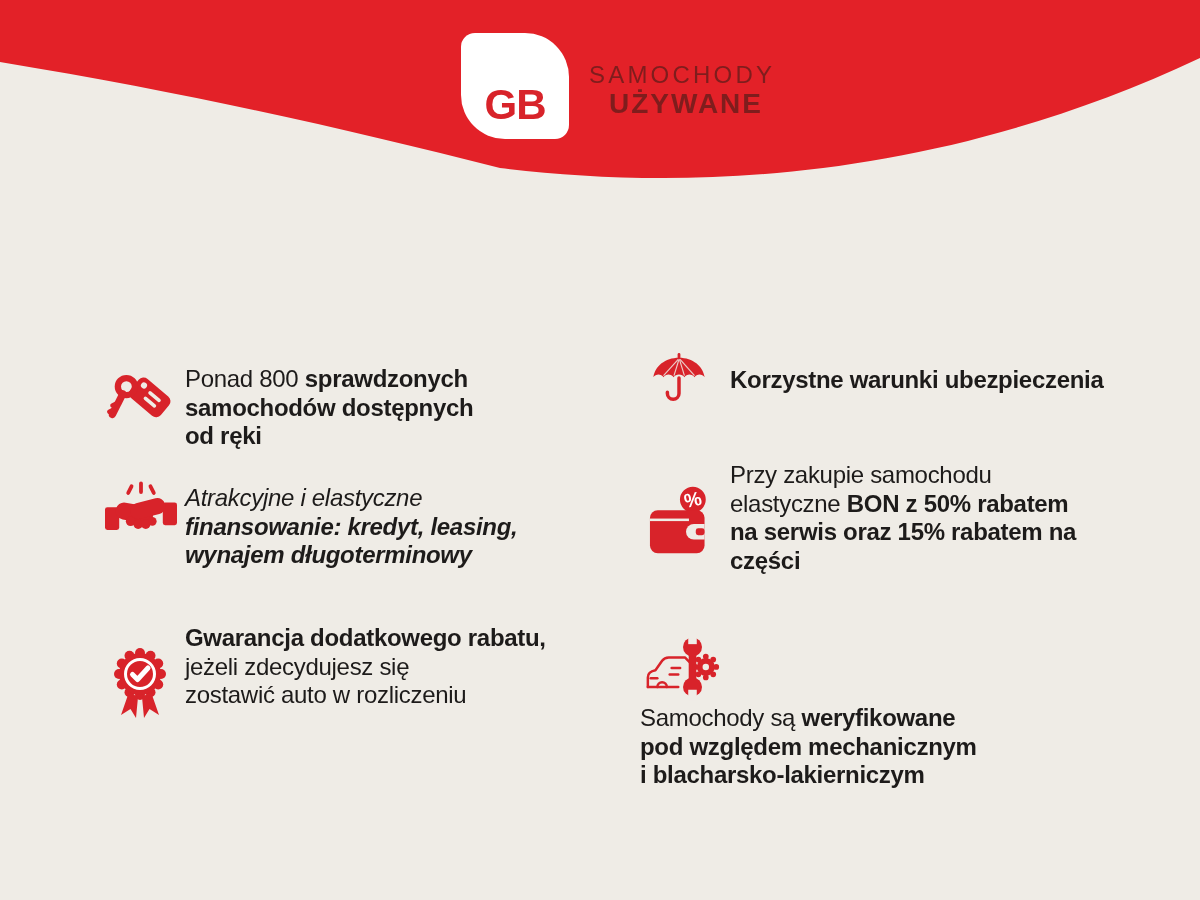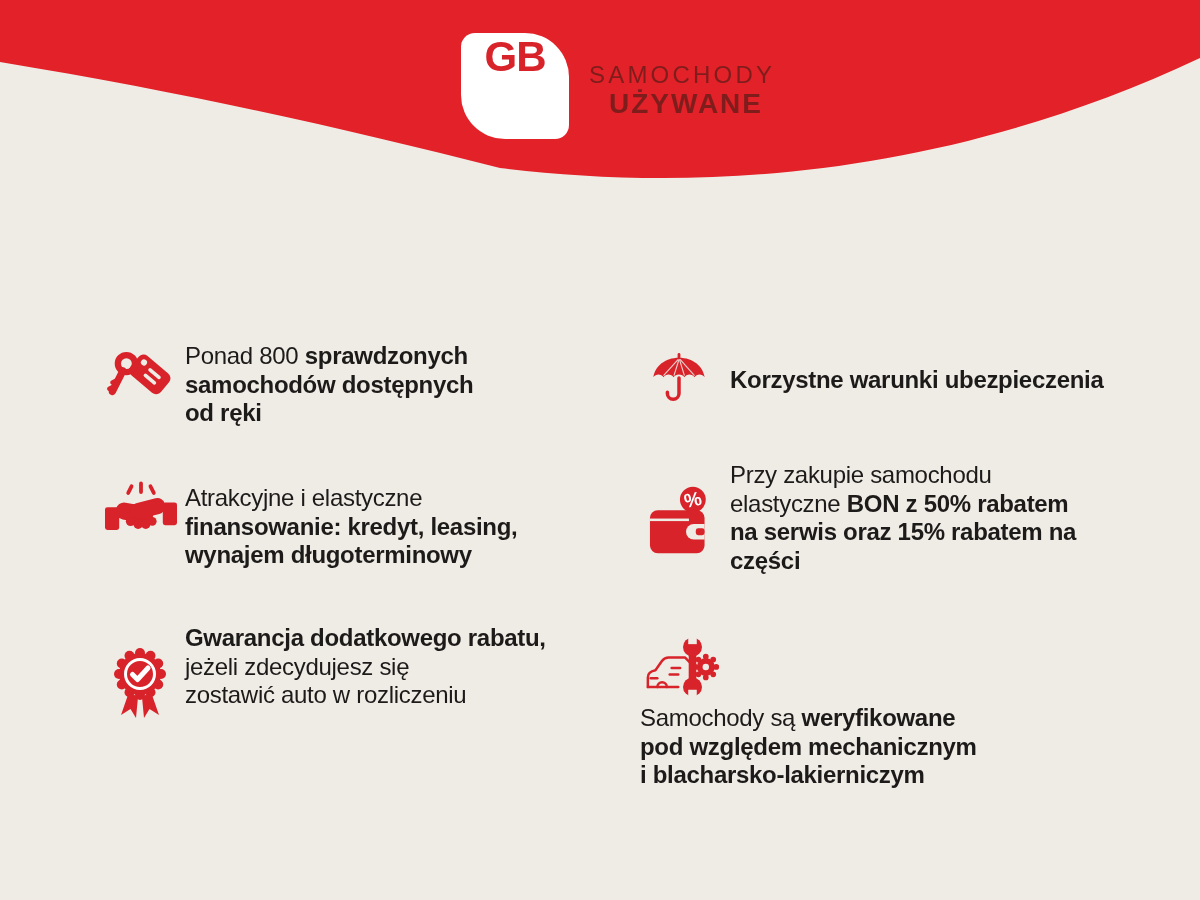--- a/index.html
+++ b/index.html
@@ -11,21 +11,21 @@
     font-family:"Liberation Sans", sans-serif;
   }
   .header-curve{
     position:absolute;left:0;top:0;width:1200px;height:210px;display:block;
   }
   .header-curve path{fill:#e32128;}
   .logo-card{
     position:absolute;left:461px;top:33px;width:108px;height:106px;
     background:#ffffff;
     border-radius:14px 44px 14px 44px;
-    display:flex;align-items:flex-start;justify-content:center;
+    display:flex;align-items:flex-end;justify-content:center;
     padding-bottom:10px;box-sizing:border-box;
   }
   .logo-gb{
     color:#d8232a;font-size:42px;font-weight:700;letter-spacing:-1px;
   }
   .brand{position:absolute;left:589px;top:62px;color:#7f1d1d;}
   .brand-line1{font-size:24px;font-weight:400;letter-spacing:3.2px;line-height:26px;}
   .brand-line2{font-size:28px;font-weight:700;letter-spacing:2px;line-height:29px;margin-top:1px;margin-left:20px;}
 
   .feature{position:absolute;display:flex;}
@@ -49,21 +49,21 @@
 
   <div class="logo-card">
     <div class="logo-gb">GB</div>
   </div>
 
   <div class="brand">
     <div class="brand-line1">SAMOCHODY</div>
     <div class="brand-line2">UŻYWANE</div>
   </div>
 
-  <div class="feature" style="left:100px;top:342px;">
+  <div class="feature" style="left:100px;top:365px;">
     <div class="icon-box" style="width:85px;">
       <svg width="72" height="72" viewBox="0 0 80 80">
         <g class="ic" transform="rotate(40 52 36)">
           <rect x="30" y="22" width="44" height="28" rx="7"></rect>
           <circle class="bgfill" cx="38.5" cy="30" r="3.4"></circle>
           <rect class="bgfill" x="47" y="30" width="17" height="4" rx="2"></rect>
           <rect class="bgfill" x="47" y="38" width="17" height="4" rx="2"></rect>
         </g>
         <circle cx="26" cy="24" r="9.5" fill="none" stroke="#d8232a" stroke-width="7"></circle>
         <g stroke="#d8232a" fill="none" stroke-linecap="round">
@@ -73,21 +73,21 @@
         </g>
       </svg>
     </div>
     <div class="feature-text" style="margin-top:0;">
         <div class="line"><span>Ponad 800 </span><span class="b">sprawdzonych</span></div>
         <div class="line"><span class="b">samochodów dostępnych</span></div>
         <div class="line"><span class="b">od ręki</span></div>
       </div>
   </div>
 
-  <div class="feature" style="left:100px;top:484px;">
+  <div class="feature" style="left:100px;top:484px;font-style:italic;">
     <div class="icon-box" style="width:85px;">
       <svg width="76" height="72" viewBox="0 0 80 76" style="margin-top:-10px;">
         <g stroke="#d8232a" stroke-width="4" stroke-linecap="round" fill="none">
           <path d="M30,13 L26.5,20"></path>
           <path d="M40,10 L40,19"></path>
           <path d="M50,13 L53.5,20"></path>
         </g>
         <g class="ic">
           <rect x="2" y="35" width="15" height="24" rx="2.5"></rect>
           <rect x="63" y="30" width="15" height="24" rx="2.5"></rect>

